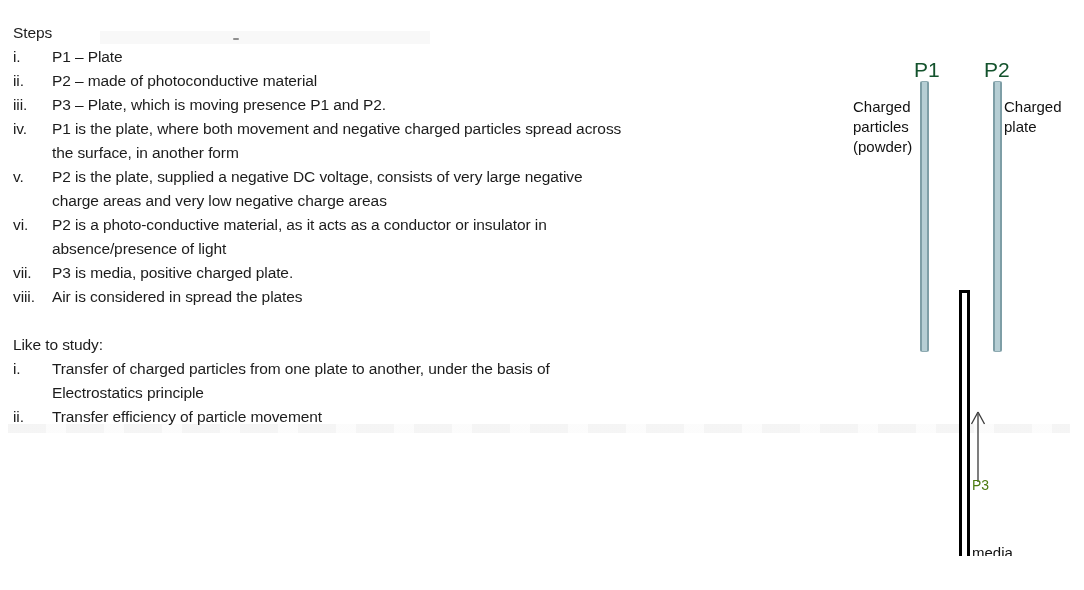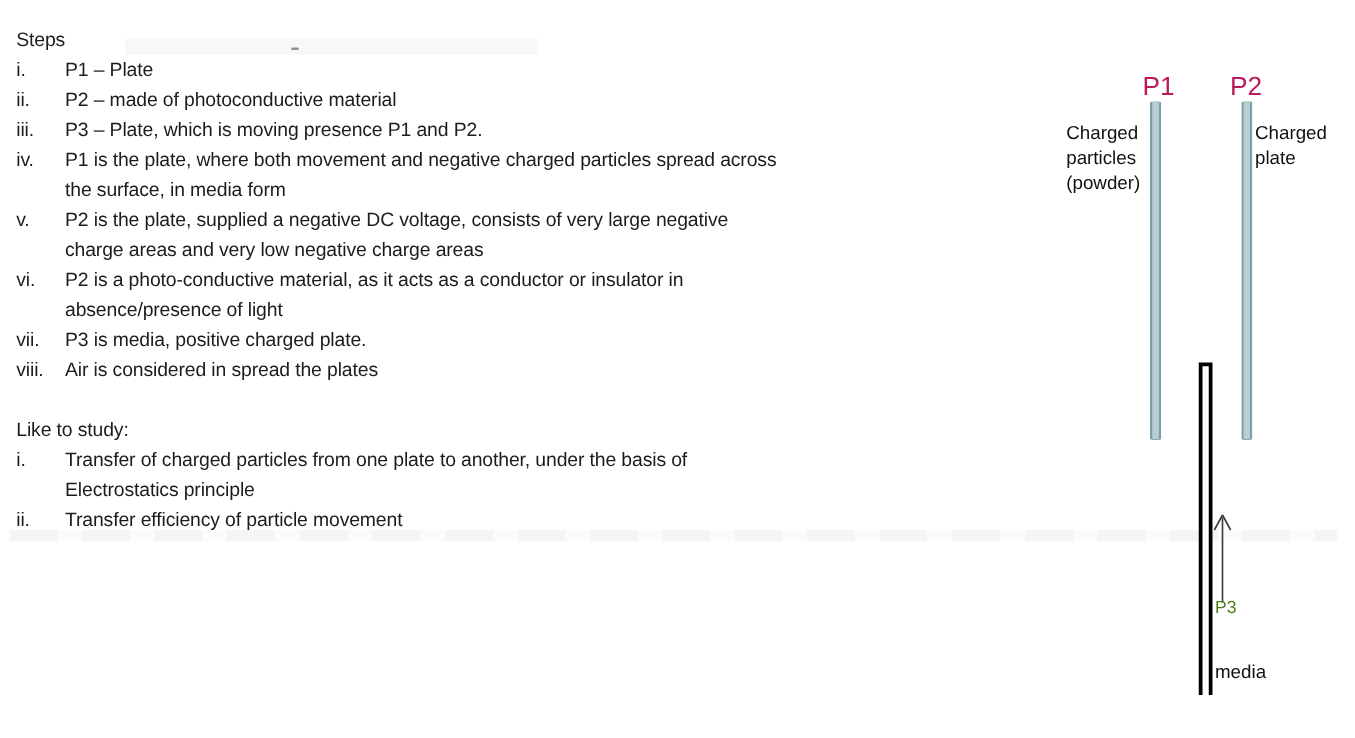--- a/index.html
+++ b/index.html
@@ -48,21 +48,21 @@
     background: repeating-linear-gradient(90deg,
       #f3f3f3 0px, #f3f3f3 38px, #fbfbfb 38px, #fbfbfb 58px);
     opacity: 0.85;
   }
 
   
   .plate-label {
     position: absolute;
     font-size: 21px;
     line-height: 22px;
-    color: #be185d;
+    color: #14532d;
   }
   .plate {
     position: absolute;
     top: 81px;
     width: 9px;
     height: 271px;
     background: #b6ced4;
     border-left: 2px solid #7e9ea6;
     border-right: 2px solid #7e9ea6;
     border-top: 1px solid #8fabb2;
@@ -95,21 +95,21 @@
   }
 
   .arrow-wrap {
     position: absolute;
     left: 969px;
     top: 409px;
     width: 18px;
     height: 76px;
   }
   .p3-label  { position: absolute; left: 972px; top: 473px; font-size: 14px; line-height: 24px; color: #4d7c0f; }
-  .p3-media  { position: absolute; left: 972px; top: 529px; font-size: 15px; line-height: 18px; color: #111; }
+  .p3-media  { position: absolute; left: 972px; top: 544px; font-size: 15px; line-height: 18px; color: #111; }
 </style>
 </head>
 <body>
 
 <div class="stage">
 
   <div class="artifact-a">
     <div class="dot"></div>
   </div>
   <div class="artifact-b"></div>
@@ -128,21 +128,21 @@
     <div class="tline">
       <span class="num">iii.</span>
       <span class="txt">P3 – Plate, which is moving presence P1 and P2.</span>
     </div>
     <div class="tline">
       <span class="num">iv.</span>
       <span class="txt">P1 is the plate, where both movement and negative charged particles spread across</span>
     </div>
     <div class="tline">
       <span class="num"></span>
-      <span class="txt">the surface, in media form</span>
+      <span class="txt">the surface, in another form</span>
     </div>
     <div class="tline">
       <span class="num">v.</span>
       <span class="txt">P2 is the plate, supplied a negative DC voltage, consists of very large negative</span>
     </div>
     <div class="tline">
       <span class="num"></span>
       <span class="txt">charge areas and very low negative charge areas</span>
     </div>
     <div class="tline">

